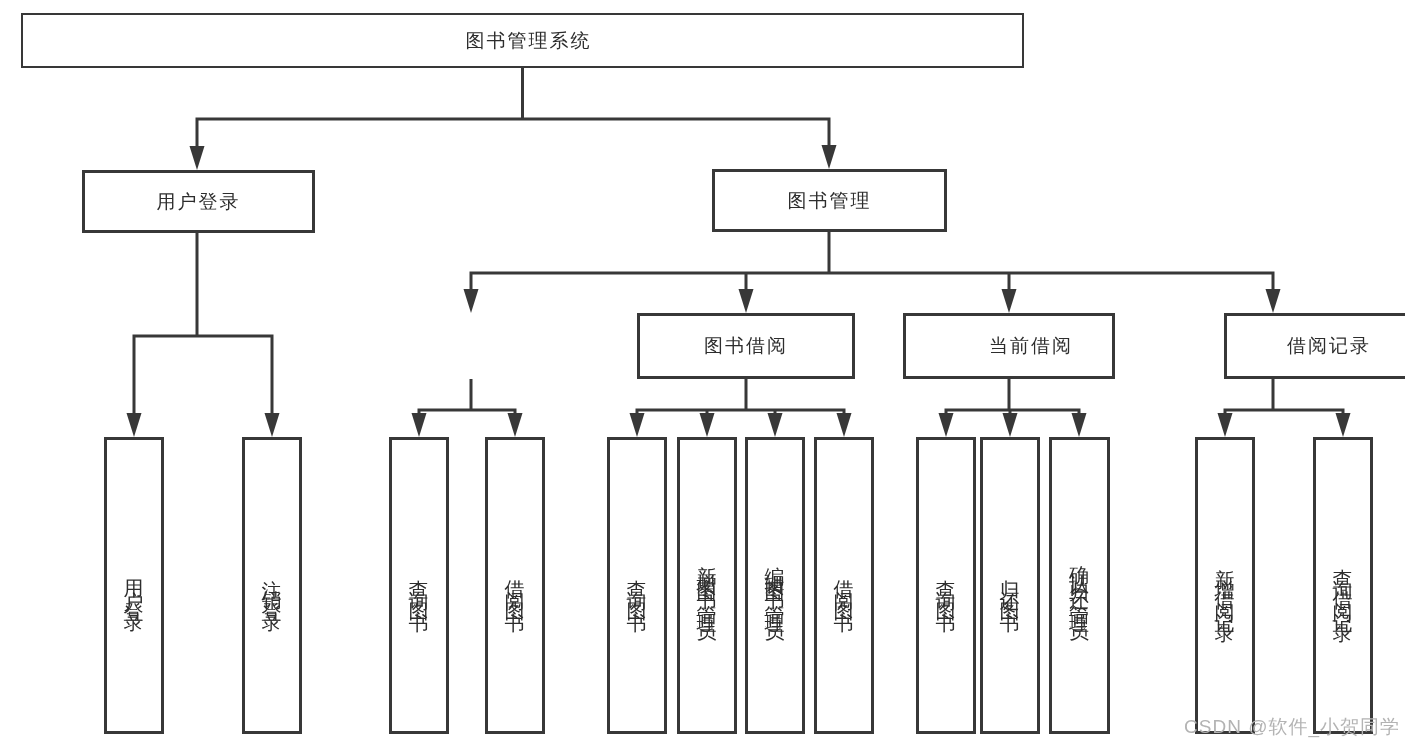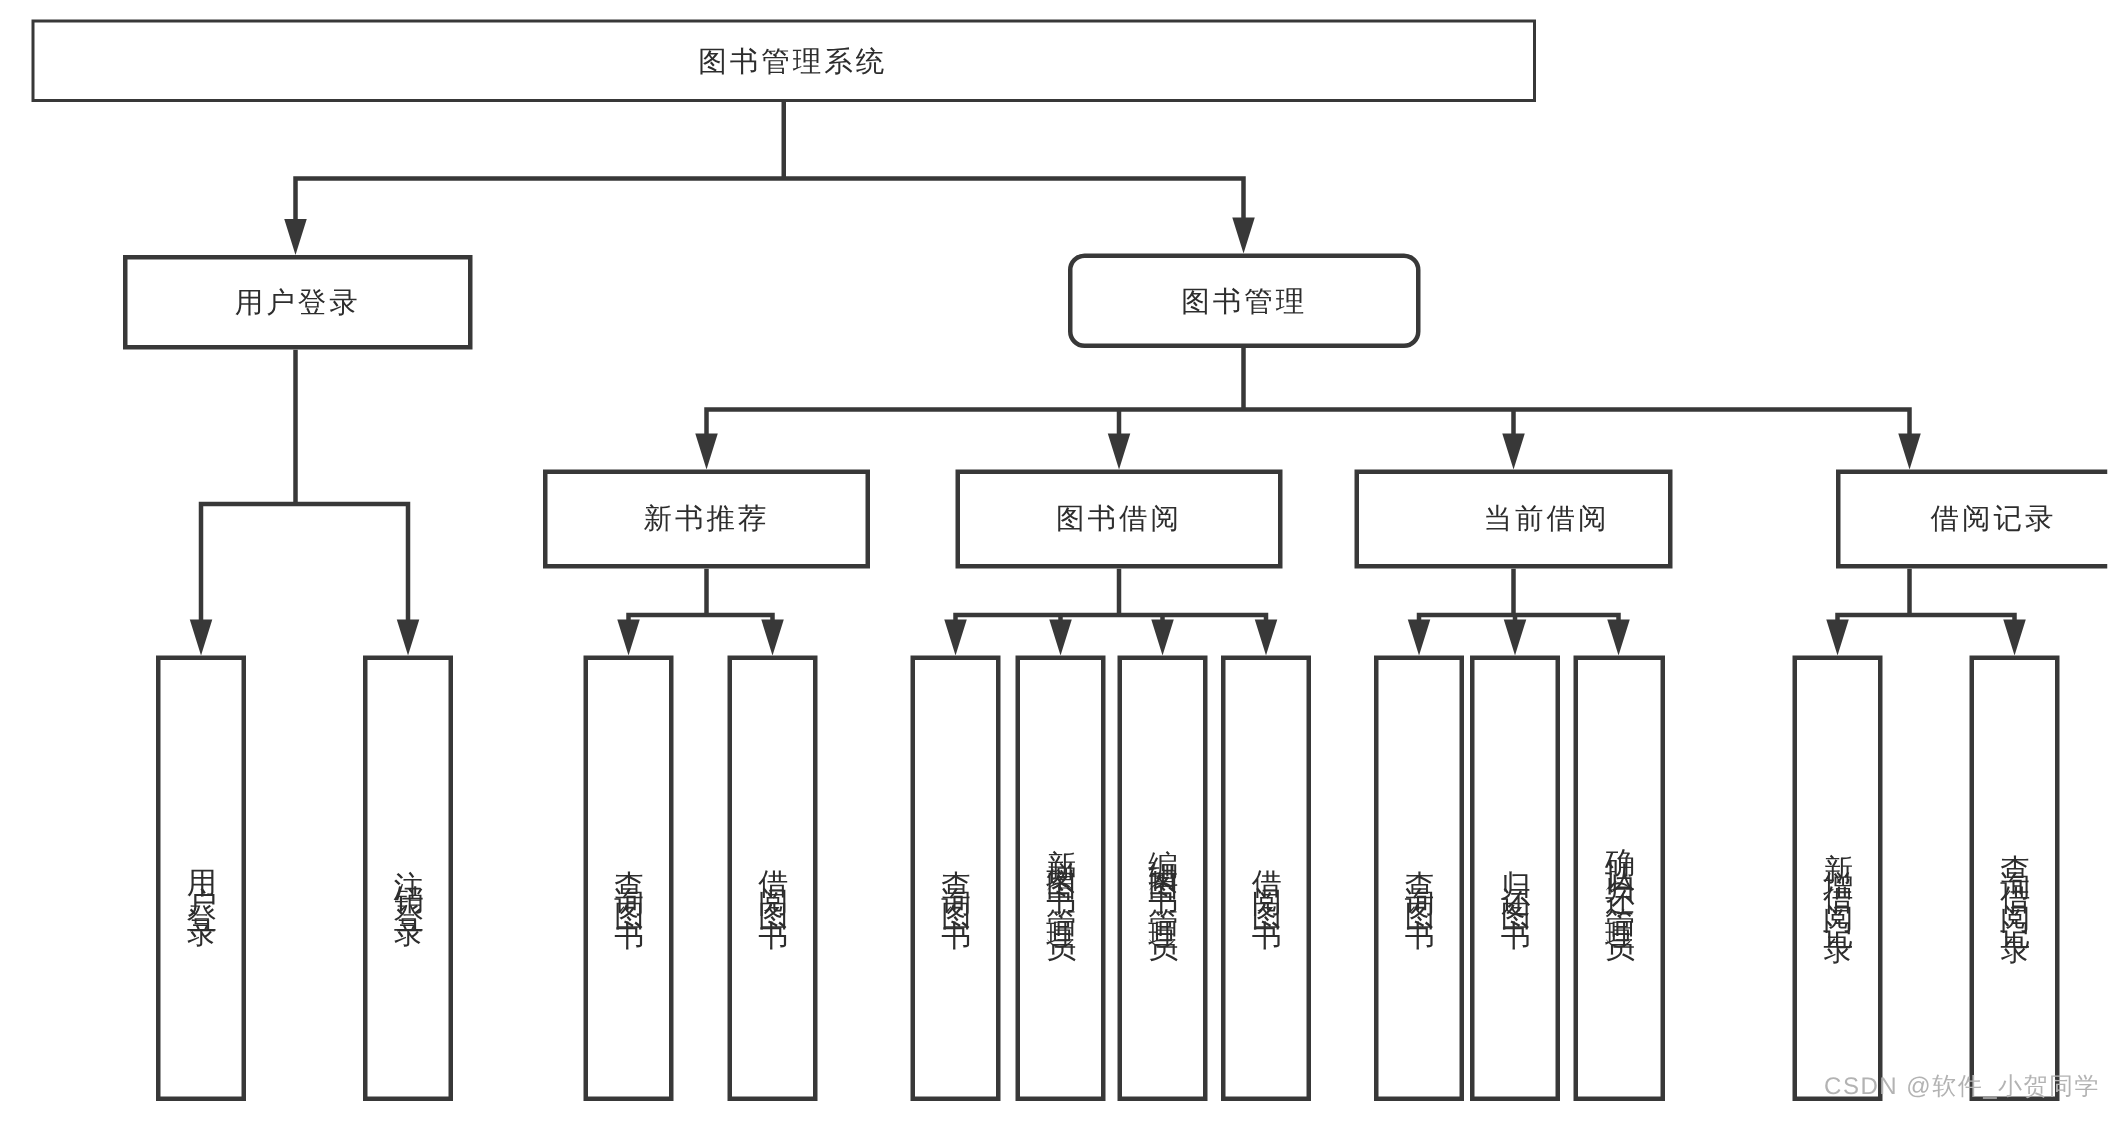--- a/index.html
+++ b/index.html
@@ -36,21 +36,21 @@
     writing-mode: vertical-rl;
     text-orientation: mixed;
     font-size: 20px;
     letter-spacing: 11px;
     line-height: 1;
   }
   .watermark {
     position: absolute;
     right: 5px;
     top: 714px;
-    font-size: 16px;
+    font-size: 19px;
     color: #b3b3b3;
     letter-spacing: 1px;
     white-space: nowrap;
   }
 </style>
 </head>
 <body>
 
 <div class="canvas">
 
@@ -93,23 +93,22 @@
     <g stroke="#383838" stroke-width="3" fill="#383838">
       <path d="M1273 379 V411.5 M1223.5 410 H1344.5 M1225 410 V419 M1343 410 V419" fill="none"></path>
       <polygon points="1217.5,413 1232.5,413 1225,437" stroke="none"></polygon>
       <polygon points="1335.5,413 1350.5,413 1343,437" stroke="none"></polygon>
     </g>
   </svg>
 
   <div class="node" style="left:21px; top:13px; width:1003px; height:55px; border-width:2px;padding-left:12px;">图书管理系统</div>
 
   <div class="node" style="left:82px; top:170px; width:233px; height:63px;">用户登录</div>
-  <div class="node" style="left:712px; top:169px; width:235px; height:63px;border-radius:11px;">图书管理</div>
+  <div class="node" style="left:712px; top:169px; width:235px; height:63px;">图书管理</div>
 
-  <div class="node" style="left:362px; top:313px; width:218px; height:66px;">新书推荐</div>
   <div class="node" style="left:637px; top:313px; width:218px; height:66px;">图书借阅</div>
   <div class="node" style="left:903px; top:313px; width:212px; height:66px;padding-left:44px;">当前借阅</div>
   <div class="node" style="left:1224px; top:313px; width:210px; height:66px;">借阅记录</div>
 
   <div class="vnode" style="left:104px; top:437px; width:60px; height:297px;">用户登录</div>
   <div class="vnode" style="left:242px; top:437px; width:60px; height:297px;">注销登录</div>
 
   <div class="vnode" style="left:389px; top:437px; width:60px; height:297px;">查询图书</div>
   <div class="vnode" style="left:485px; top:437px; width:60px; height:297px;">借阅图书</div>
 

